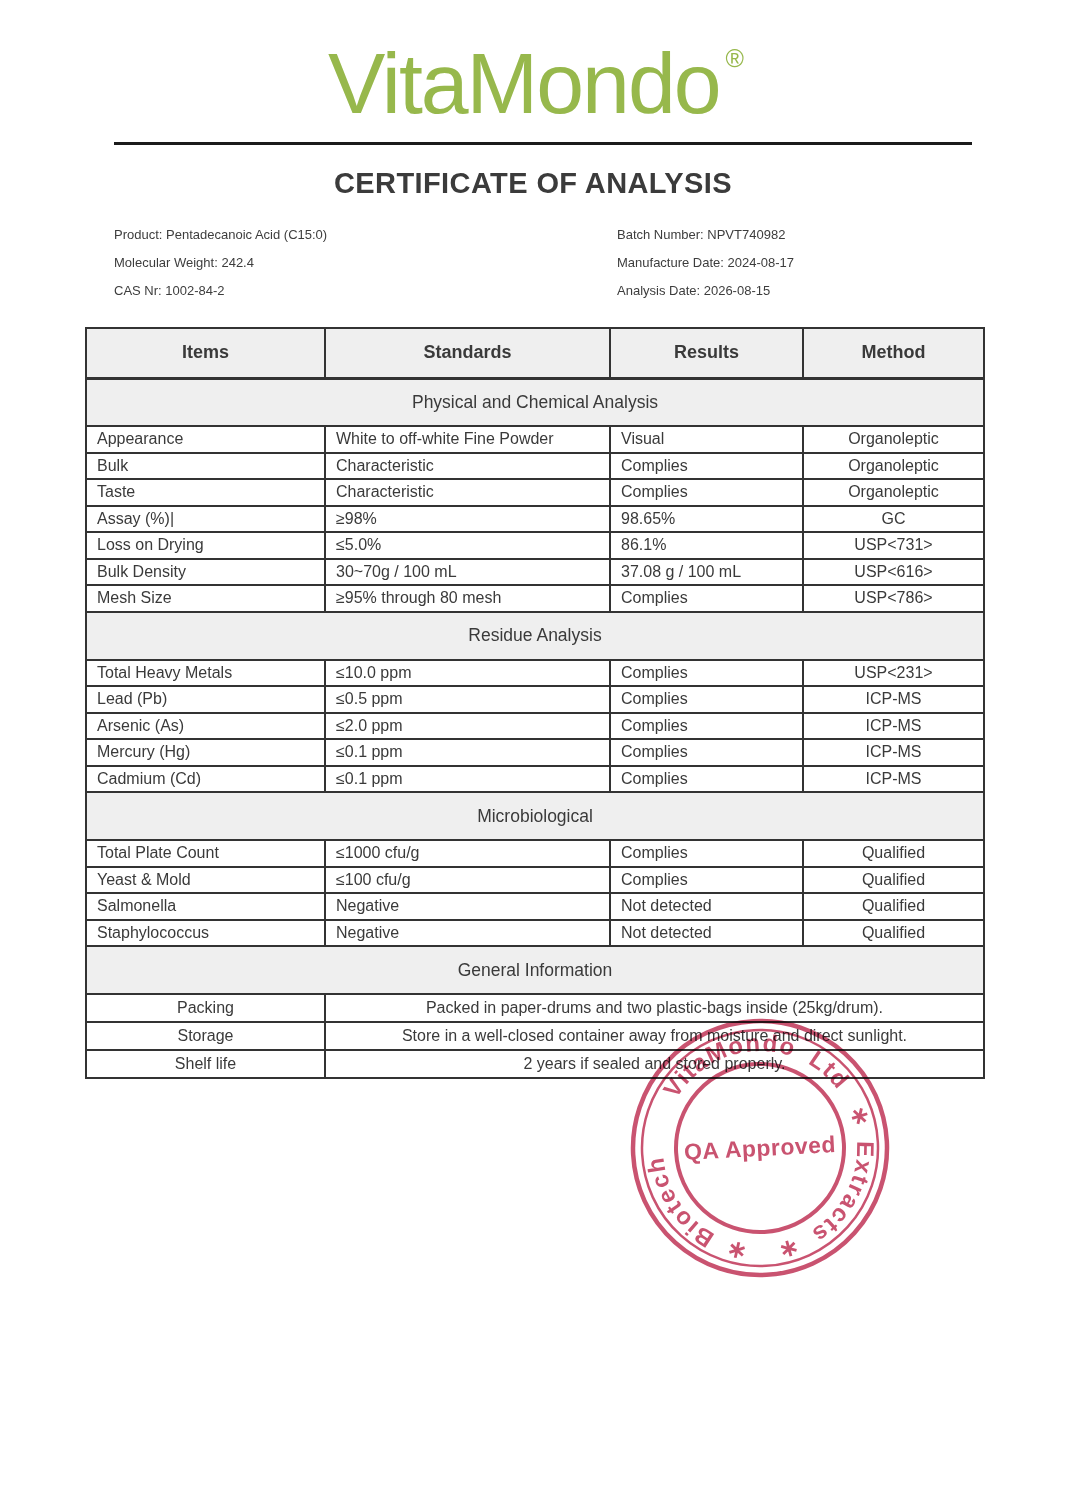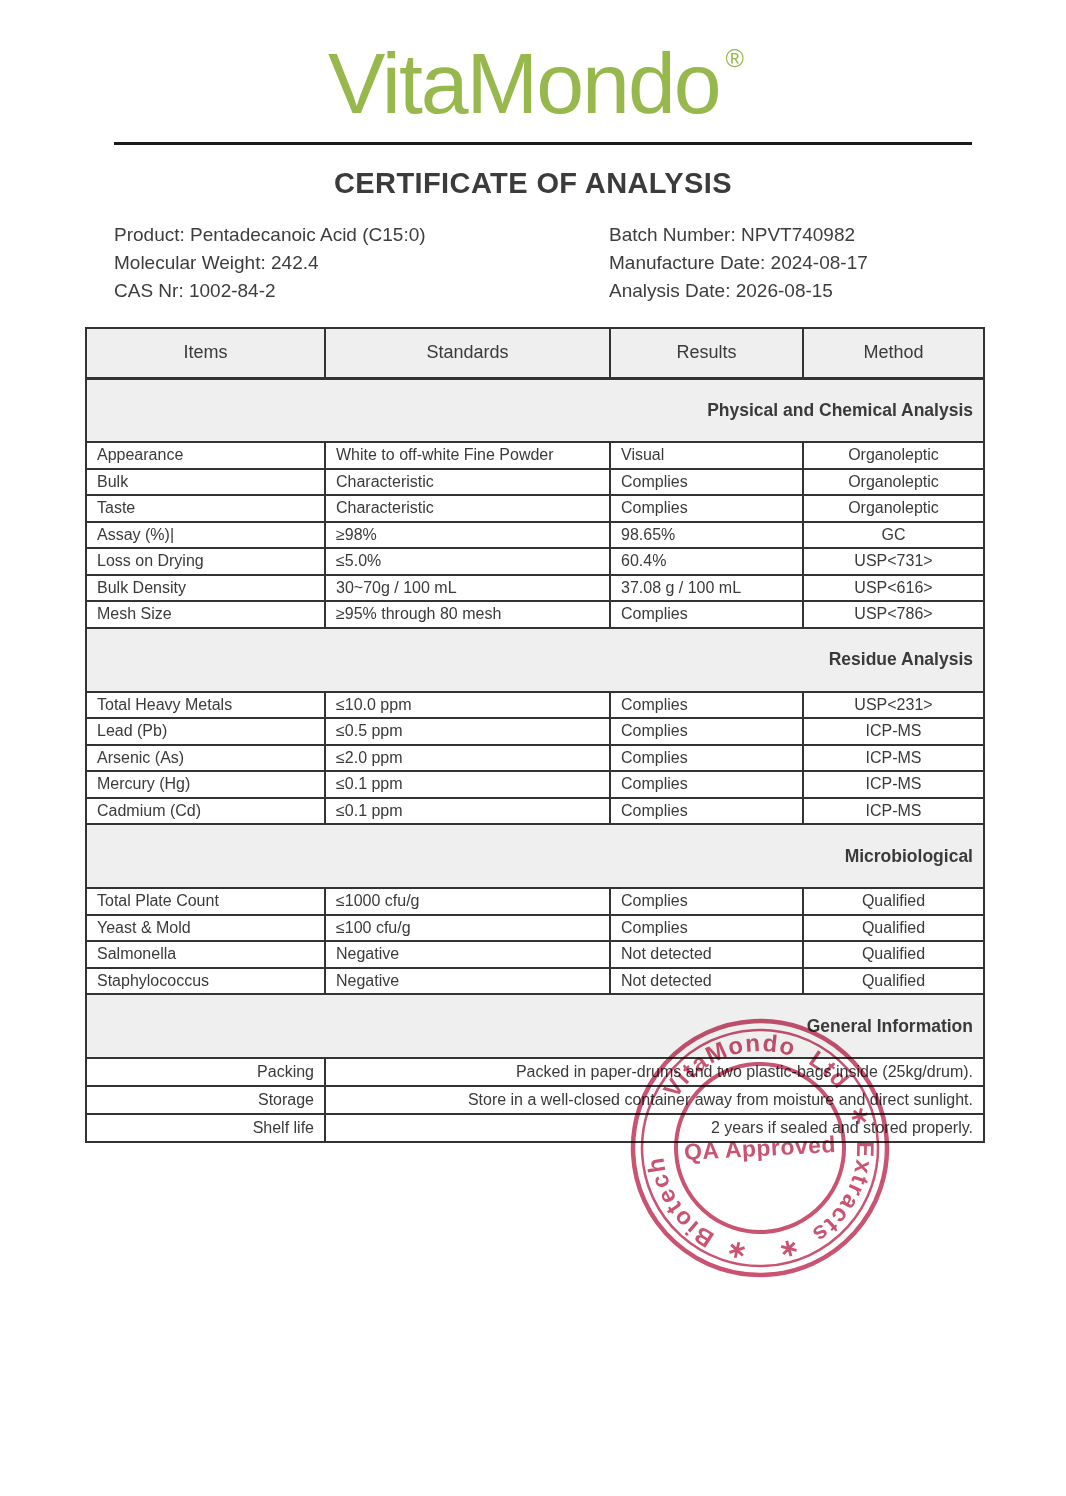--- a/index.html
+++ b/index.html
@@ -27,45 +27,45 @@
   .rule{
     position:absolute;top:142px;left:114px;width:858px;height:3px;
     background:#1b1b1b;
   }
   .title{
     position:absolute;top:167px;left:0;width:100%;text-align:center;
     font-size:29px;font-weight:bold;letter-spacing:.4px;color:var(--text-dark);
   }
   .info{
     position:absolute;top:221px;left:114px;display:flex;
-    font-size:19px;line-height:28px;color:#3d3d3d;
+    font-size:13px;line-height:28px;color:#3d3d3d;gap:8px;
   }
   .info .col-left{width:495px;}
   .info .line{white-space:nowrap;}
   table.coa{
     position:absolute;top:327px;left:85px;width:898px;
     border-collapse:collapse;table-layout:fixed;
     font-size:16px;color:#3a3a3a;
   }
   table.coa th, table.coa td{
     border:2px solid var(--table-border);
     padding:0 10px;vertical-align:middle;overflow:hidden;white-space:nowrap;
   }
   table.coa thead th{
     height:50px;background:var(--table-header-bg);
-    font-size:18px;font-weight:normal;text-align:center;
+    font-size:18px;font-weight:bold;text-align:center;
     border-bottom-width:3px;
   }
   tr.section-row td{
-    height:64px;background:var(--table-header-bg);
-    font-size:17.5px;font-weight:bold;text-align:right;
+    height:48px;background:var(--table-header-bg);
+    font-size:17.5px;font-weight:normal;text-align:center;
   }
   tr.data-row td{height:26.5px;text-align:left;}
   tr.data-row td.c-method{text-align:center;}
-  tr.wide-row td{height:28px;text-align:right;}
+  tr.wide-row td{height:28px;text-align:center;}
   .stamp{
     position:absolute;left:609px;top:997px;width:302px;height:302px;
     color:var(--stamp-red);opacity:.85;mix-blend-mode:multiply;
     pointer-events:none;
   }
   .stamp text{
     font-family:"Liberation Sans", sans-serif;font-weight:bold;
     fill:currentColor;
   }
   .ring-text{font-size:24px;letter-spacing:1.5px;word-spacing:7px;}
@@ -132,21 +132,21 @@
       </tr>
     <tr class="data-row">
         <td>Assay (%)|</td>
         <td>≥98%</td>
         <td>98.65%</td>
         <td class="c-method">GC</td>
       </tr>
     <tr class="data-row">
         <td>Loss on Drying</td>
         <td>≤5.0%</td>
-        <td>60.4%</td>
+        <td>86.1%</td>
         <td class="c-method">USP&lt;731&gt;</td>
       </tr>
     <tr class="data-row">
         <td>Bulk Density</td>
         <td>30~70g / 100 mL</td>
         <td>37.08 g / 100 mL</td>
         <td class="c-method">USP&lt;616&gt;</td>
       </tr>
     <tr class="data-row">
         <td>Mesh Size</td>

